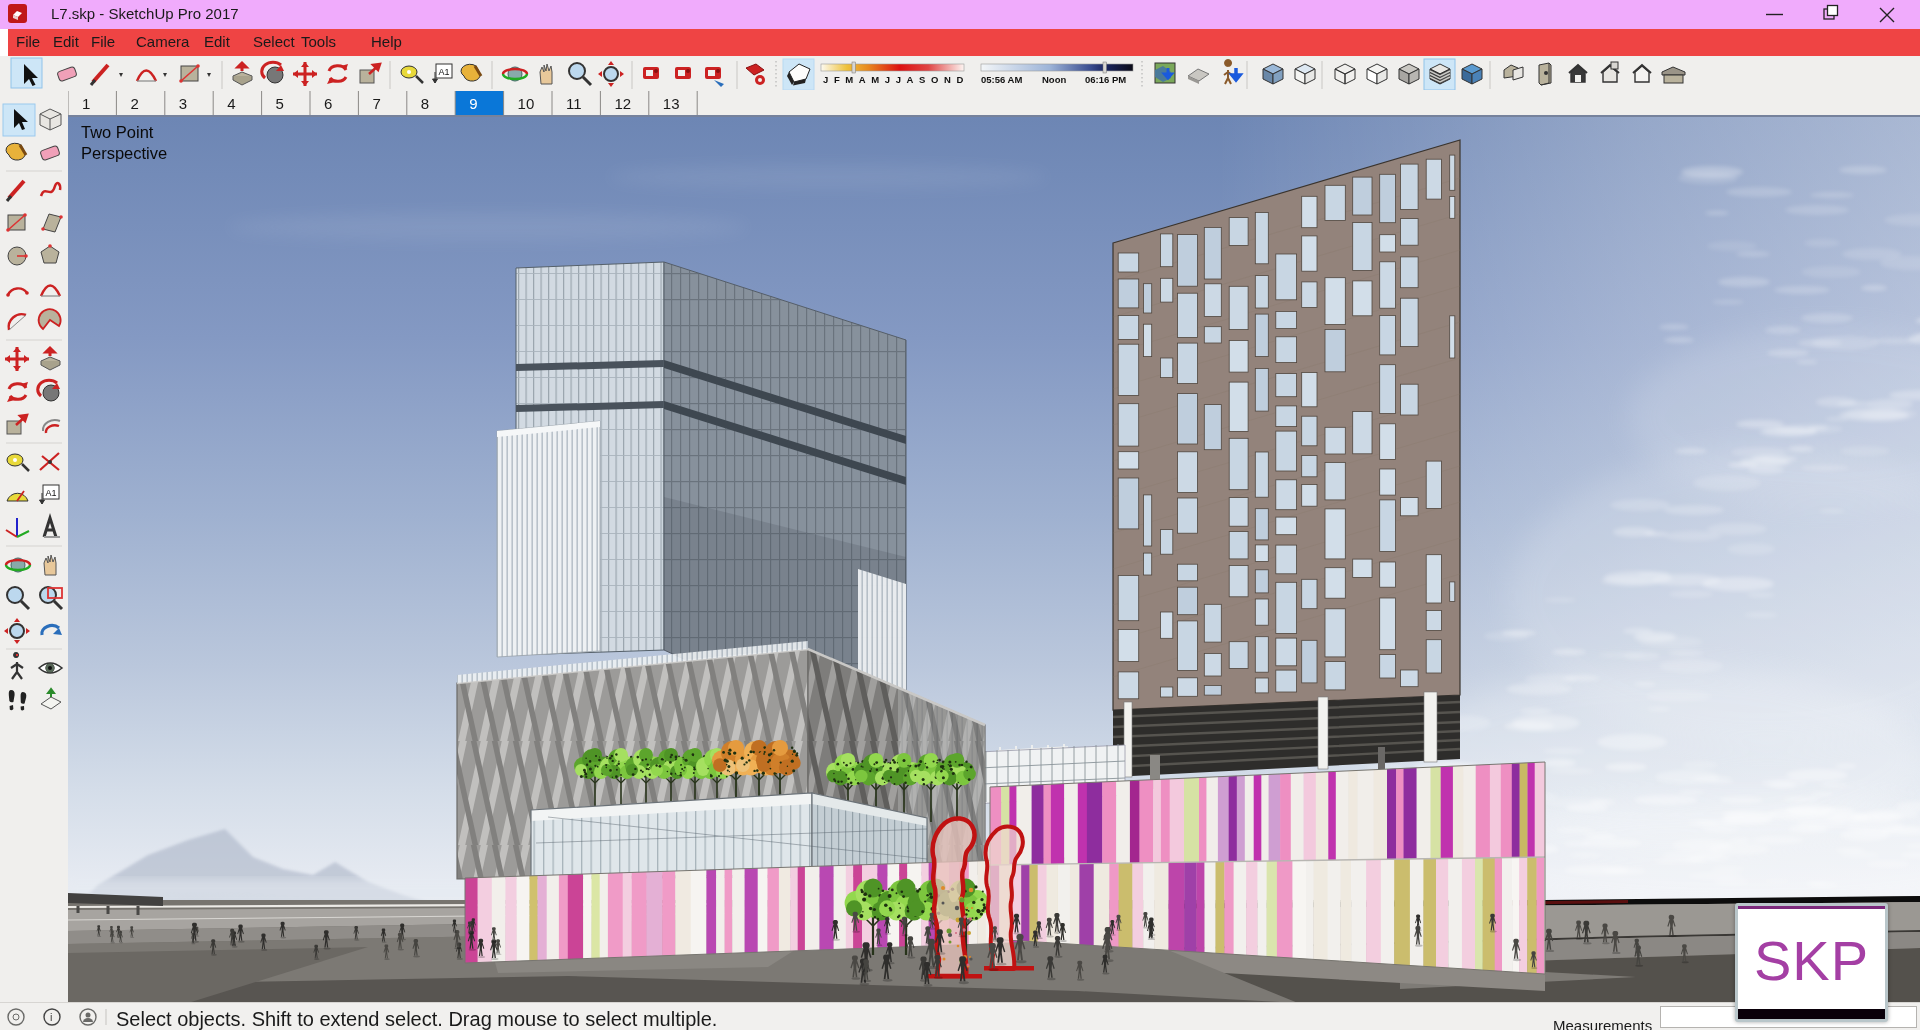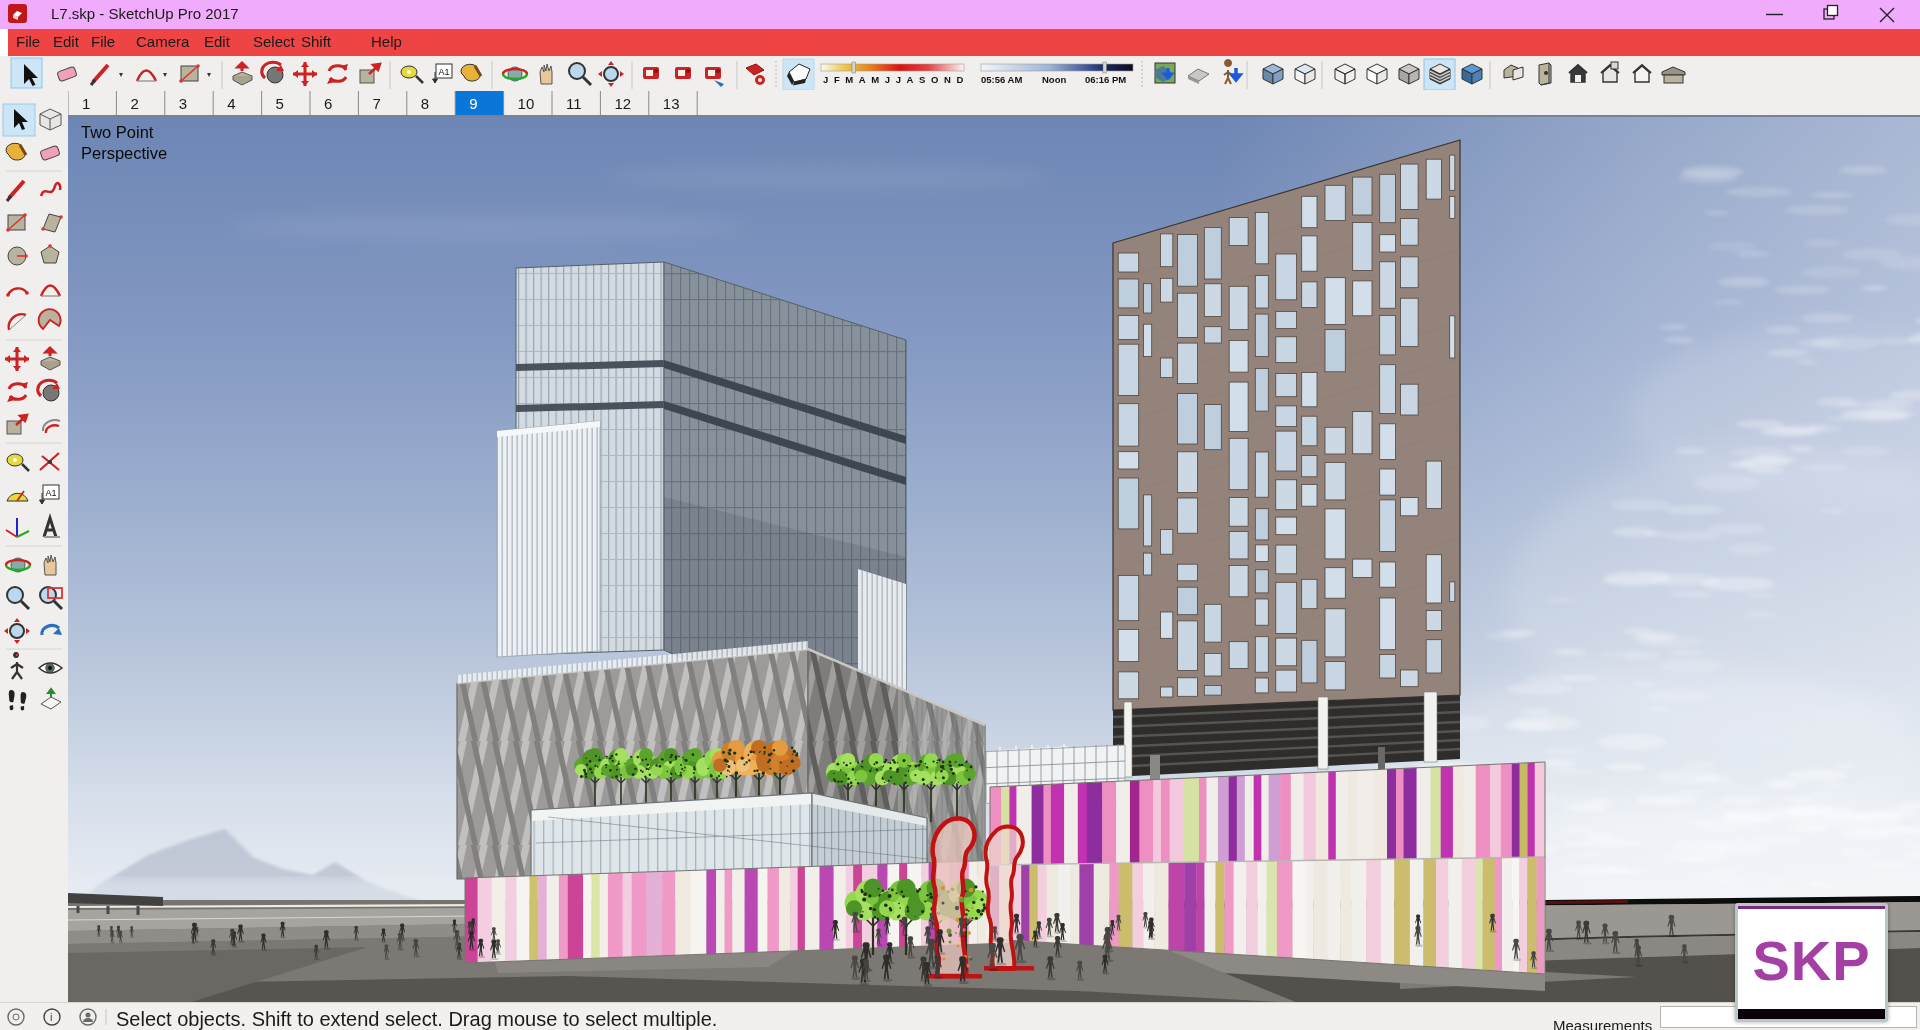--- a/index.html
+++ b/index.html
@@ -9,21 +9,21 @@
 #toolbar{position:absolute;left:0;top:56px;width:1920px;height:34px;background:#f0efed}
 #tabbar{position:absolute;left:0;top:90px;width:1920px;height:27px;background:#f0efed}
 #leftbar{position:absolute;left:0;top:90px;width:68px;height:912px;background:#f0efed}
 #scene{position:absolute;left:68px;top:117px;width:1852px;height:885px;display:block}
 #statusbar{position:absolute;left:0;top:1002px;width:1920px;height:28px;background:#f1f0ee;border-top:1px solid #d7d5d2}
 #statusbar .msg{position:absolute;left:116px;top:5px;font-size:20px;color:#1a1a1a}
 #statusbar .meas{position:absolute;left:1553px;top:14px;font-size:15px;color:#1a1a1a}
 #statusbar .box{position:absolute;left:1660px;top:3px;width:257px;height:22px;background:#fff;border:1px solid #b5b3b0}
 #skp{position:absolute;left:1735px;top:903px;width:153px;height:119px;background:#fff;border:3px solid #b9c6ca;border-radius:3px;box-shadow:0 0 4px rgba(0,0,0,0.35)}
 #skp .in{position:absolute;left:0;top:0;right:0;bottom:0;border-top:3px solid #7c2a7c;border-bottom:10px solid #0a000a}
-#skp .tx{position:absolute;left:0;top:22px;width:100%;text-align:center;font-size:56px;font-weight:bold;color:#a43fa4;letter-spacing:1px}
+#skp .tx{position:absolute;left:0;top:22px;width:100%;text-align:center;font-size:56px;font-weight:normal;color:#a43fa4;letter-spacing:1px}
 </style></head><body>
 <div id="titlebar">
  <svg style="position:absolute;left:8px;top:4px" width="20" height="20">
   <rect x="0" y="0" width="19" height="19" rx="3" fill="#c01818"></rect>
   <path d="M5,11 L9,7 L14,9 L10,13 Z" fill="#fff"></path>
       <path d="M5,11 L10,13 L10,16 L5,14Z" fill="#e8d0d0"></path>
  </svg>
  <div class="t">L7.skp - SketchUp Pro 2017</div>
  <svg style="position:absolute;left:1740px;top:0" width="180" height="29">
   <path d="M26,14.5 L43,14.5" stroke="#222" stroke-width="1.4"></path>
@@ -32,21 +32,21 @@
   <path d="M140,8 L154,22 M154,8 L140,22" stroke="#222" stroke-width="1.4"></path>
  </svg>
 </div>
 <div id="menubar">
  <span style="left:8px">File</span>
     <span style="left:45px">Edit</span>
     <span style="left:83px">File</span>
  <span style="left:128px">Camera</span>
     <span style="left:196px">Edit</span>
     <span style="left:245px">Select</span>
- <span style="left:293px">Shift</span>
+ <span style="left:293px">Tools</span>
     <span style="left:363px">Help</span>
 </div>
 <div id="toolbar"><svg width="1920" height="34" viewBox="0 56 1920 34">
       <rect x="0" y="56" width="1920" height="35" fill="#f0efed"></rect>
       <path d="M5,3 L5,31" stroke="#aaa" stroke-dasharray="1.5,2.5"></path>
       <rect x="11" y="58" width="31" height="30" fill="#cde6f7" stroke="#90c3ea"></rect>
       <g transform="translate(13,61)">
         <path d="M11,3 L11,23 L16,18 L19.5,25 L22.5,23.8 L19,17 L25,17 Z" fill="#111"></path>
       </g>
       <g transform="translate(52,58)">

